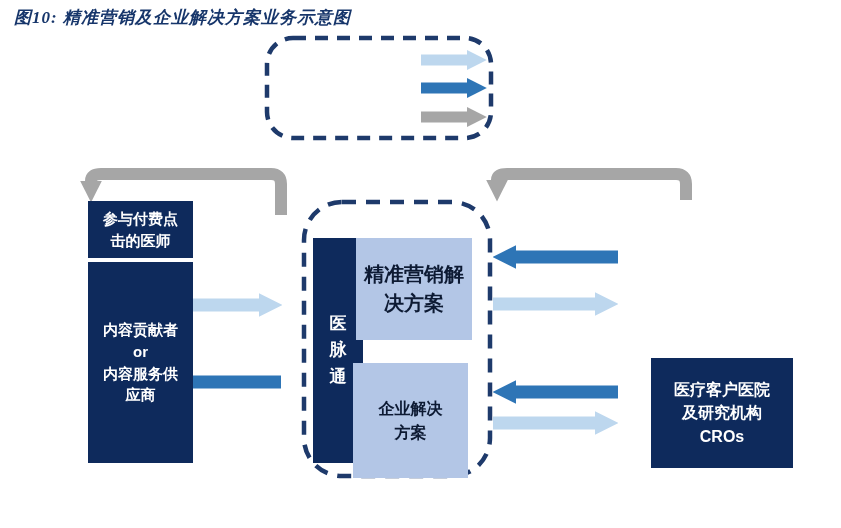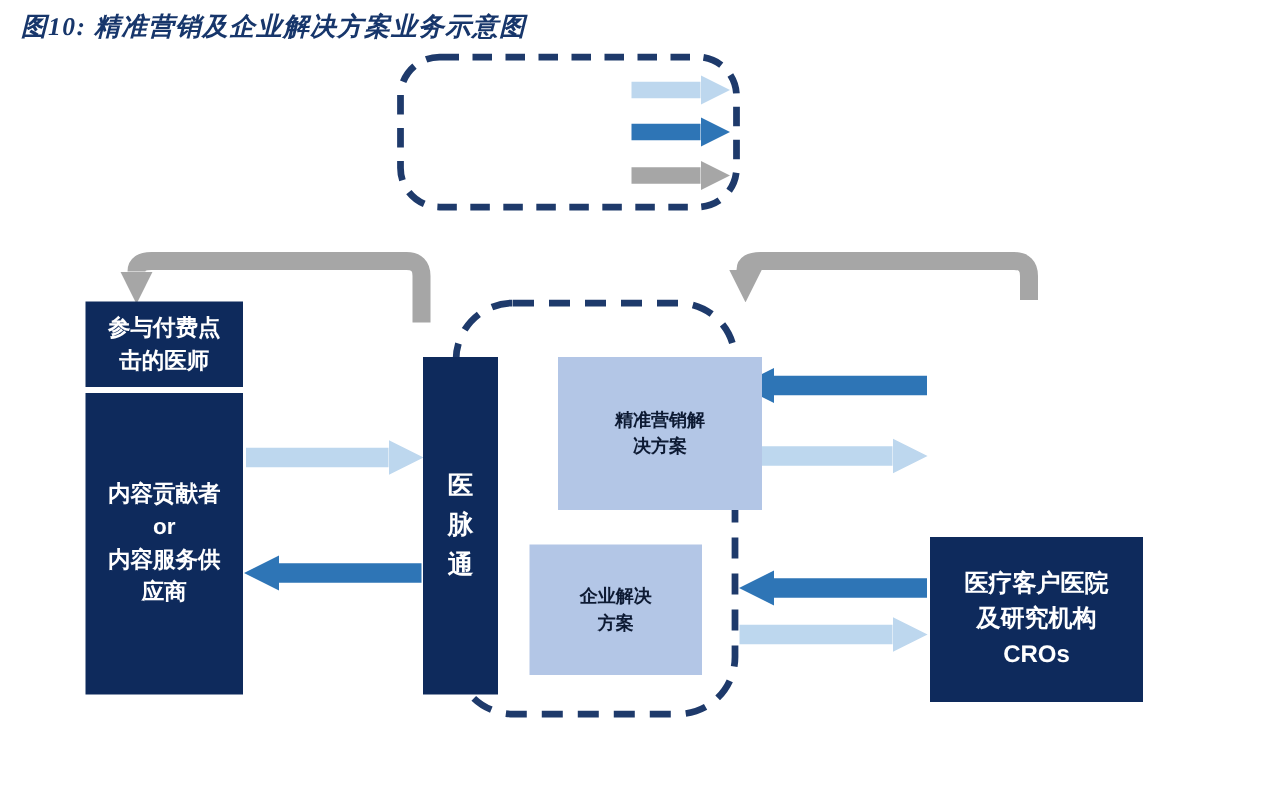--- a/index.html
+++ b/index.html
@@ -37,30 +37,31 @@
     justify-content: center;
     text-align: center;
     font-weight: bold;
     white-space: pre-line;
     line-height: 1.45;
     box-sizing: border-box;
   }
   .navy {
     background: var(--navy, #0e2a5c);
     color: var(--box-text-light, #ffffff);
+    margin-left: 31px;
   }
   .lightbox {
     background: var(--light-box, #b3c6e6);
     color: var(--box-text-dark, #0d1a33);
   }
   #node-paid-click-doctors  { left: 57px;  top: 201px; width: 105px; height: 57px;  font-size: 15px; }
   #node-content-contributors{ left: 57px;  top: 262px; width: 105px; height: 201px; font-size: 15px; }
   #node-medlive             { left: 282px; top: 238px; width: 50px;  height: 225px; font-size: 17px; line-height: 1.55; }
-  #node-precision-marketing { left: 372px; top: 238px; width: 136px; height: 102px; font-size: 12px; }
-  #node-enterprise-solution { left: 353px; top: 363px; width: 115px; height: 87px;  font-size: 12px; }
+  #node-precision-marketing { left: 356px; top: 238px; width: 116px; height: 102px; font-size: 20px; }
+  #node-enterprise-solution { left: 353px; top: 363px; width: 115px; height: 115px;  font-size: 16px; }
   #node-pharma-device       { left: 619px; top: 200px; width: 143px; height: 140px; font-size: 17px; letter-spacing: 2px; }
   #node-medical-clients-cros{ left: 620px; top: 358px; width: 142px; height: 110px; font-size: 16px; }
 </style>
 </head>
 <body>
 
 <div id="canvas">
 
   <div id="figure-title">图10: 精准营销及企业解决方案业务示意图</div>
 

